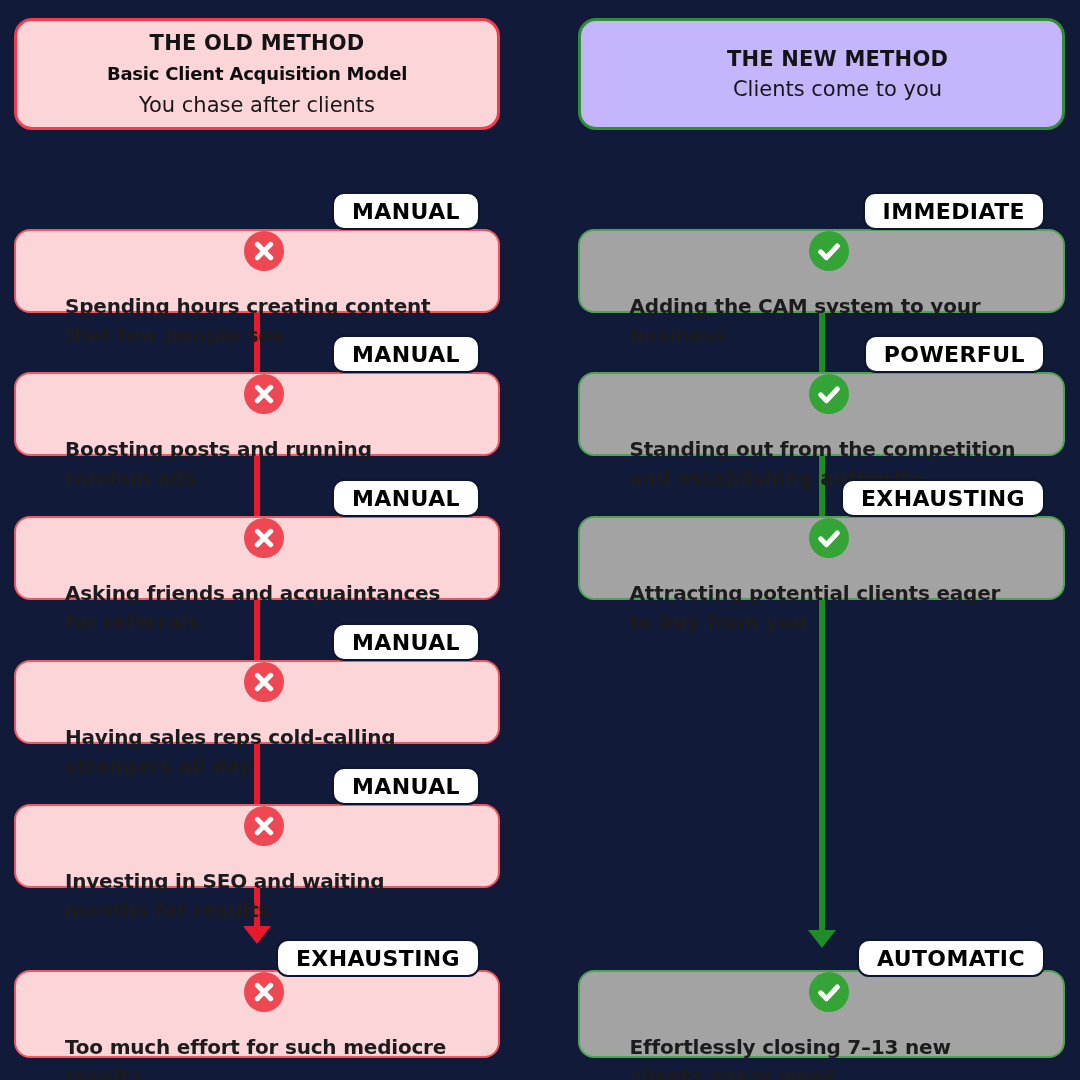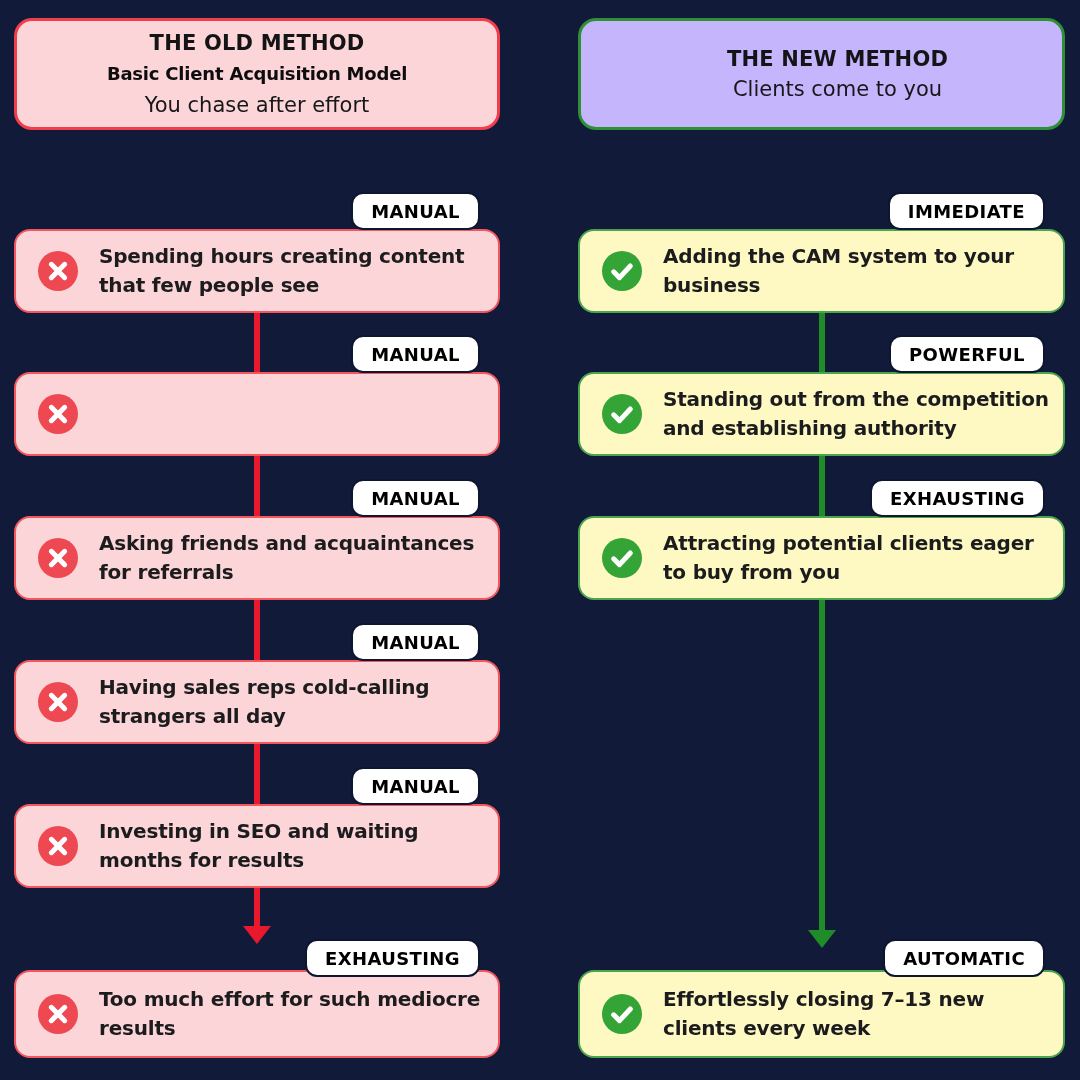--- a/index.html
+++ b/index.html
@@ -25,30 +25,30 @@
   .header .h2{font-size:18px;font-weight:800;color:#0d0d0f;line-height:32px;letter-spacing:-.2px;}
   .header .h3{font-size:21px;font-weight:500;color:#17171a;line-height:30px;}
 
   
   .row{position:absolute;left:0;width:100%;z-index:2;}
   .r1{top:192px}.r2{top:335px}.r3{top:479px}.r4{top:623px}.r5{top:767px}.r6{top:939px}
   .badge{
     position:absolute;right:20px;top:0;height:38px;box-sizing:border-box;
     display:flex;align-items:center;padding:0 18px;
     background:#FFFFFF;border:2px solid #0D1630;border-radius:12px;
-    font-size:18px;font-weight:700;letter-spacing:.4px;color:#000;z-index:4;
+    font-size:22px;font-weight:700;letter-spacing:.4px;color:#000;z-index:4;
   }
   .card{
     position:absolute;left:0;top:37px;width:100%;height:84px;box-sizing:border-box;
     border-radius:16px;display:flex;align-items:center;gap:21px;
-    padding:0 8px 0 22px;z-index:2;
+    padding:0 8px 0 22px;z-index:2;flex-direction:column;
   }
   .row.final .card{top:31px;height:88px;}
   .card.pink{background:#FBD5D7;border:2px solid #F4565F;}
-  .card.green{background:#fef9c3;border:2px solid #4AA54E;}
+  .card.green{background:#a3a3a3;border:2px solid #4AA54E;}
   .card p{
     margin:0;font-size:20px;font-weight:700;color:#1C1C1E;
     line-height:29px;letter-spacing:-.2px;max-width:398px;
   }
   .icon{width:40px;height:40px;flex:0 0 40px;display:block;}
 
   
   .arrow{position:absolute;z-index:1;}
   .arrow .line{position:absolute;left:0;top:0;width:6px;}
   .arrow .head{position:absolute;width:0;height:0;
@@ -72,41 +72,42 @@
   <div class="arrow arrow-green">
     <div class="line"></div>
     <div class="head"></div>
   </div>
 
   <div class="col col-left">
 
     <div class="header pinkbox">
       <div class="h1">THE OLD METHOD</div>
       <div class="h2">Basic Client Acquisition Model</div>
-      <div class="h3">You chase after effort</div>
+      <div class="h3">You chase after clients</div>
     </div>
 
     <div class="row r1">
       <div class="badge">MANUAL</div>
       <div class="card pink">
         <svg class="icon" viewBox="0 0 24 24">
             <circle cx="12" cy="12" r="12" fill="#EE4853"></circle>
             <path d="M8 8 L16 16 M16 8 L8 16" stroke="#fff" stroke-width="3" stroke-linecap="round"></path>
           </svg>
         <p>Spending hours creating content that few people see</p>
       </div>
     </div>
 
     <div class="row r2">
       <div class="badge">MANUAL</div>
       <div class="card pink">
         <svg class="icon" viewBox="0 0 24 24">
             <circle cx="12" cy="12" r="12" fill="#EE4853"></circle>
             <path d="M8 8 L16 16 M16 8 L8 16" stroke="#fff" stroke-width="3" stroke-linecap="round"></path>
           </svg>
+        <p>Boosting posts and running random ads</p>
       </div>
     </div>
 
     <div class="row r3">
       <div class="badge">MANUAL</div>
       <div class="card pink">
         <svg class="icon" viewBox="0 0 24 24">
             <circle cx="12" cy="12" r="12" fill="#EE4853"></circle>
             <path d="M8 8 L16 16 M16 8 L8 16" stroke="#fff" stroke-width="3" stroke-linecap="round"></path>
           </svg>

